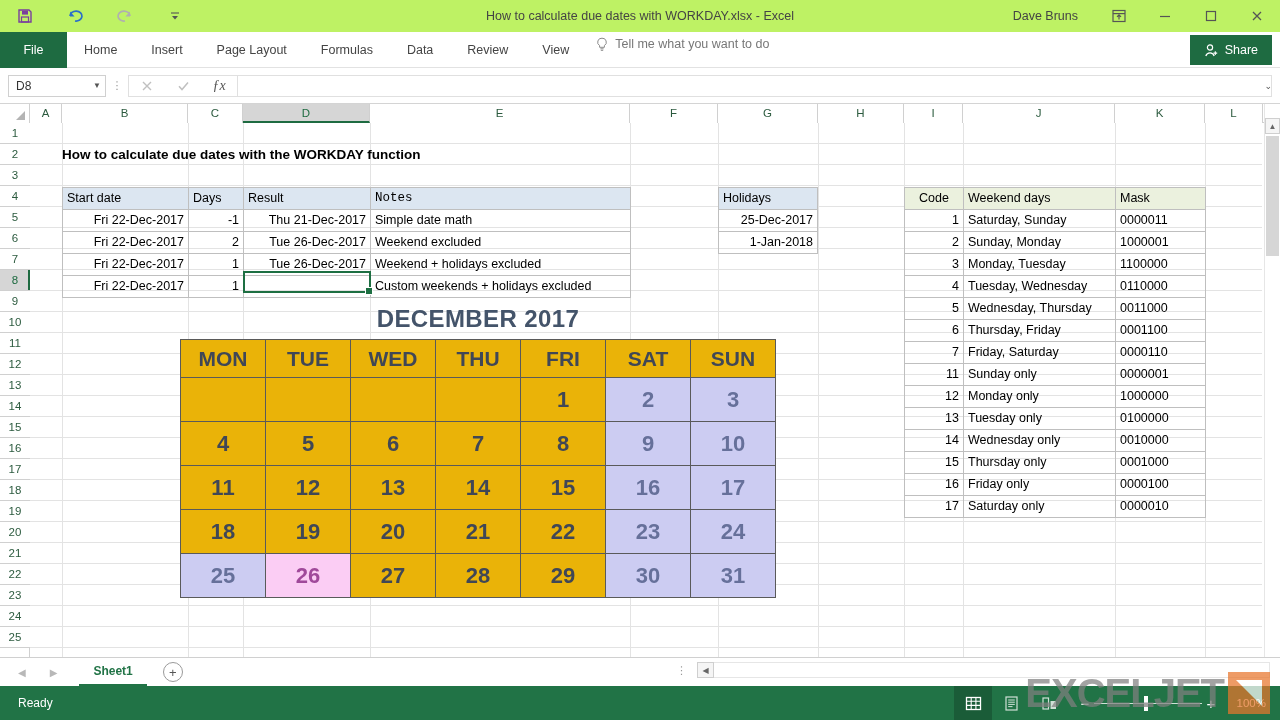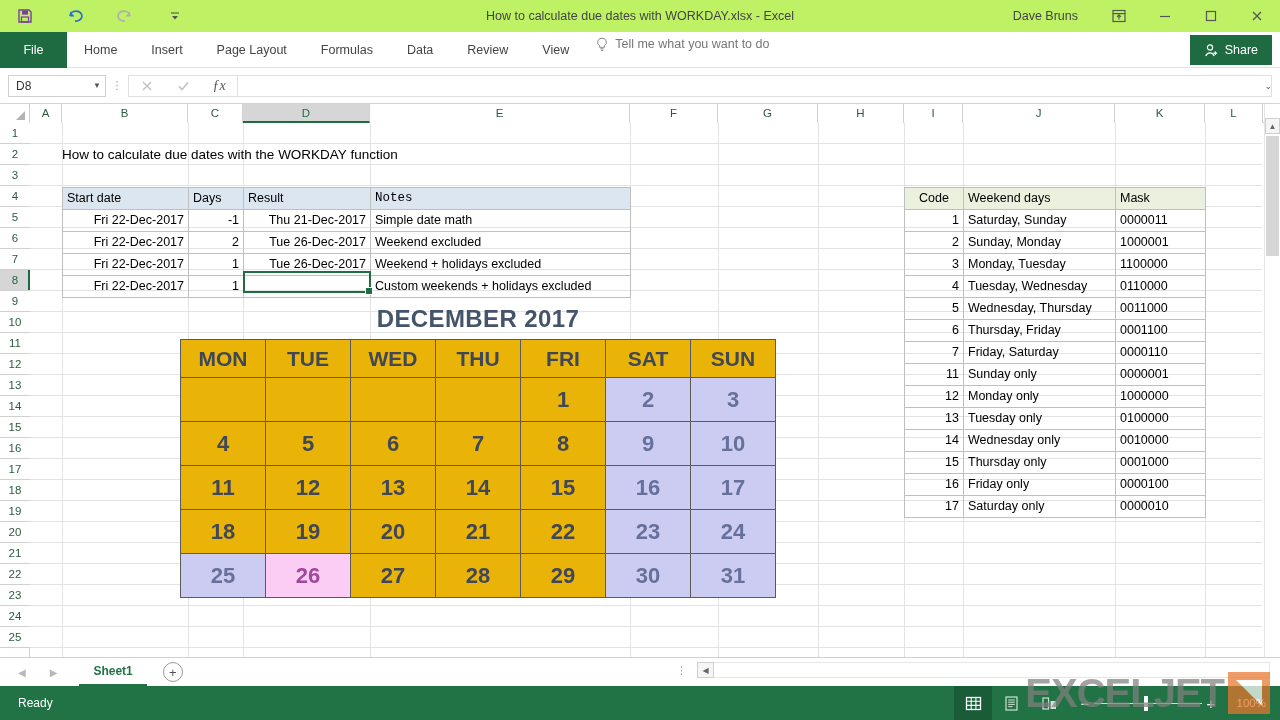--- a/index.html
+++ b/index.html
@@ -50,21 +50,21 @@
   .rowhead{position:absolute;left:0;top:19px;width:30px;height:534px;background:#fff;border-right:1px solid #d0d0d0;}
   .rh{position:absolute;left:0;width:30px;text-align:center;font-size:11.5px;color:#2b5a3e;border-bottom:1px solid #d0d0d0;line-height:20px;background:#fff;cursor:pointer;}
   .rh.sel{background:#d6d6d6;color:#1e6b41;}
   .rh.sel:after{content:"";position:absolute;right:0;top:0;bottom:0;width:2px;background:#1e6b41;}
   .cells{position:absolute;left:30px;top:19px;width:1232px;height:534px;overflow:hidden;}
   .gridlines{position:absolute;inset:0;}
   .gl-v{position:absolute;top:0;bottom:0;width:1px;background:#e3e3e3;}
   .gl-h{position:absolute;left:0;right:0;height:1px;background:#e3e3e3;}
 
   
-  .sheet-title{position:absolute;font-size:13.5px;font-weight:normal;color:#000;white-space:nowrap;}
+  .sheet-title{position:absolute;font-size:13.5px;font-weight:bold;color:#000;white-space:nowrap;}
 
   table.xt{position:absolute;border-collapse:collapse;font-size:12.5px;color:#000;}
   table.xt td{border:1px solid #bfbfbf;padding:0 4px;height:21px;line-height:21px;white-space:nowrap;overflow:hidden;}
   .hdr-blue td{background:#dce6f1;}
   .hdr-green td{background:#ebf1de;}
   .r{text-align:right;}
   .l{text-align:left;}
   .c{text-align:center;}
 
   
@@ -348,20 +348,33 @@
           <td class="r">Fri 22-Dec-2017</td>
           <td class="r">1</td>
           <td class="r"></td>
           <td class="l">Custom weekends + holidays excluded</td>
         </tr>
       </tbody>
         </table>
 
       <div class="selcell" style="left:213px;top:148px;width:128px;height:22px;"></div>
 
+      <table class="xt" style="left:688px;top:64px;">
+        <tbody>
+            <tr class="hdr-blue">
+          <td class="l" style="width:99px;">Holidays</td>
+        </tr>
+        <tr>
+          <td class="r">25-Dec-2017</td>
+        </tr>
+        <tr>
+          <td class="r">1-Jan-2018</td>
+        </tr>
+      </tbody>
+        </table>
 
       <table class="xt" style="left:874px;top:64px;">
         <tbody>
             <tr class="hdr-green">
           <td class="c" style="width:59px;">Code</td>
           <td class="l" style="width:152px;">Weekend days</td>
           <td class="l" style="width:90px;">Mask</td>
         </tr>
         <tr>
               <td class="r">1</td>

